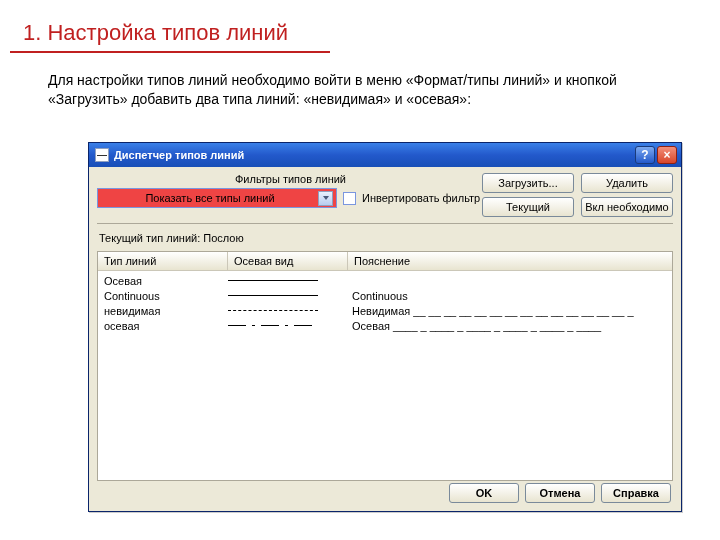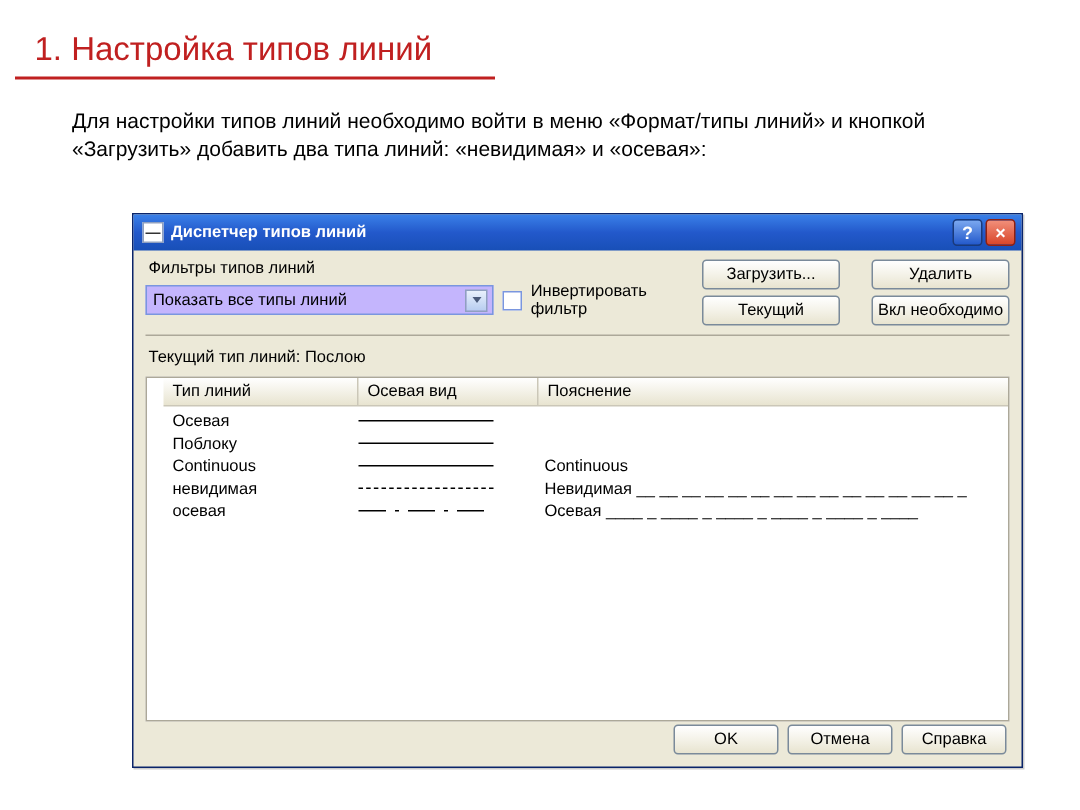--- a/index.html
+++ b/index.html
@@ -85,36 +85,37 @@
     background: linear-gradient(to bottom, #f28f7a, #d8462a);
     border: 1px solid #902010;
   }
   .toolbar {
     padding: 6px 8px 4px 8px;
     display: flex;
     align-items: flex-start;
   }
   .filter-group {
     flex: 1;
+    text-align: center;
   }
   .filter-label {
     font-size: 11px;
     color: #000;
     margin: 0 0 3px 2px;
   }
   .filter-row {
     display: flex;
     align-items: center;
     gap: 6px;
   }
   .combo {
     width: 240px;
     height: 20px;
     border: 1px solid #7a96df;
-    background: #c4b5fd;
+    background: #ef4444;
     display: flex;
     align-items: center;
     padding: 0 3px 0 4px;
   }
   .combo-text { flex: 1; }
   .combo-btn {
     width: 15px;
     height: 15px;
     border: 1px solid #8fa0c0;
     background: linear-gradient(to bottom, #e8f0fc, #b8cdf0);
@@ -131,21 +132,21 @@
   .checkbox {
     width: 13px;
     height: 13px;
     border: 1px solid #7a96df;
     background: #fff;
   }
   .check-label { font-size: 11px; }
   .btn-col {
     display: grid;
     grid-template-columns: auto auto;
-    gap: 4px 21px;
+    gap: 4px 7px;
   }
   .xp-btn {
     height: 20px;
     width: 92px;
     border: 1px solid #7a8a9a;
     border-radius: 3px;
     background: linear-gradient(to bottom, #ffffff 0%, #f4f2e8 50%, #e8e4d0 100%);
     display: flex;
     align-items: center;
     justify-content: center;
@@ -161,21 +162,20 @@
     height: 1px;
     background: #aca899;
     margin: 2px 8px;
   }
   .list-area {
     margin: 4px 8px 0 8px;
     border: 1px solid #aca899;
     background: #fff;
     height: 230px;
     overflow: hidden;
-    padding-left: 11px;
   }
   .list-header {
     display: flex;
     background: linear-gradient(to bottom, #ffffff, #e8e4d0);
     border-bottom: 1px solid #cbc7b8;
   }
   .hdr-cell {
     padding: 3px 6px;
     font-size: 11px;
     border-right: 1px solid #cbc7b8;
@@ -208,21 +208,21 @@
     height: 1px;
     background-image: linear-gradient(to right, #000 0, #000 18px, transparent 18px, transparent 24px, #000 24px, #000 27px, transparent 27px, transparent 33px, #000 33px, #000 51px, transparent 51px, transparent 57px, #000 57px, #000 60px, transparent 60px, transparent 66px, #000 66px, #000 84px, transparent 84px);
   }
   .btn-row {
     position: absolute;
     bottom: 8px;
     right: 10px;
     display: flex;
     gap: 6px;
   }
-  .btn-row .xp-btn { width: 70px; }
+  .btn-row .xp-btn { width: 70px; font-weight: bold; }
 </style>
 </head>
 <body>
 
 <div class="slide-title">1. Настройка типов линий</div>
 <div class="title-underline"></div>
 <div class="slide-desc">Для настройки типов линий необходимо войти в меню «Формат/типы линий» и кнопкой «Загрузить» добавить два типа линий: «невидимая» и «осевая»:</div>
 
 <div class="window">
 
@@ -267,27 +267,20 @@
     </div>
     <div class="list-body">
       <div class="list-row">
         <div class="cell-name">Осевая</div>
         <div class="cell-look">
             <div class="line-solid"></div>
           </div>
         <div class="cell-desc"></div>
       </div>
       <div class="list-row">
-        <div class="cell-name">Поблоку</div>
-        <div class="cell-look">
-            <div class="line-solid"></div>
-          </div>
-        <div class="cell-desc"></div>
-      </div>
-      <div class="list-row">
         <div class="cell-name">Continuous</div>
         <div class="cell-look">
             <div class="line-solid"></div>
           </div>
         <div class="cell-desc">Continuous</div>
       </div>
       <div class="list-row">
         <div class="cell-name">невидимая</div>
         <div class="cell-look">
             <div class="line-dash"></div>

